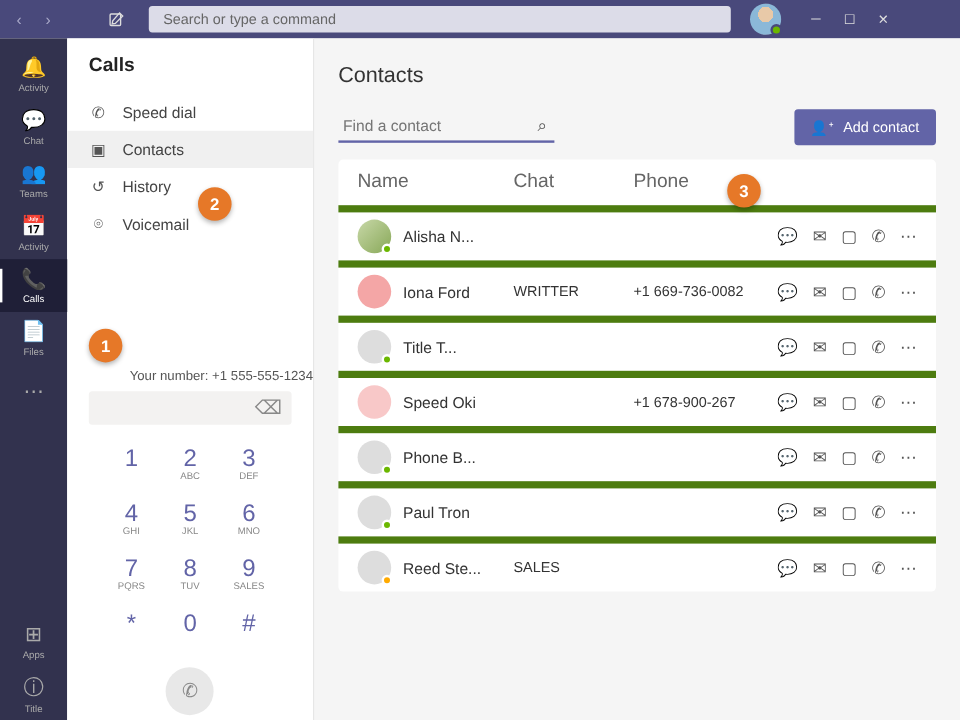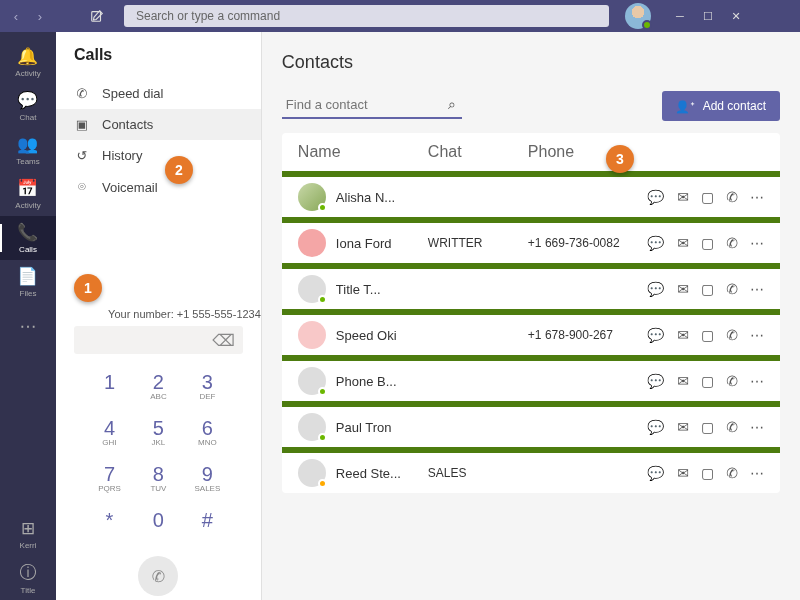--- a/index.html
+++ b/index.html
@@ -116,21 +116,21 @@
     <div class="rail-item">
         <span class="rail-icon">📄</span>
         <span class="rail-label">Files</span>
       </div>
     <div class="rail-item">
         <span class="rail-icon">⋯</span>
       </div>
     <div class="rail-spacer"></div>
     <div class="rail-item">
         <span class="rail-icon">⊞</span>
-        <span class="rail-label">Kerri</span>
+        <span class="rail-label">Apps</span>
       </div>
     <div class="rail-item">
         <span class="rail-icon">ⓘ</span>
         <span class="rail-label">Title</span>
       </div>
   </div>
 
   <div class="calls-panel">
     <div class="panel-header">Calls</div>
     <div class="calls-menu">

